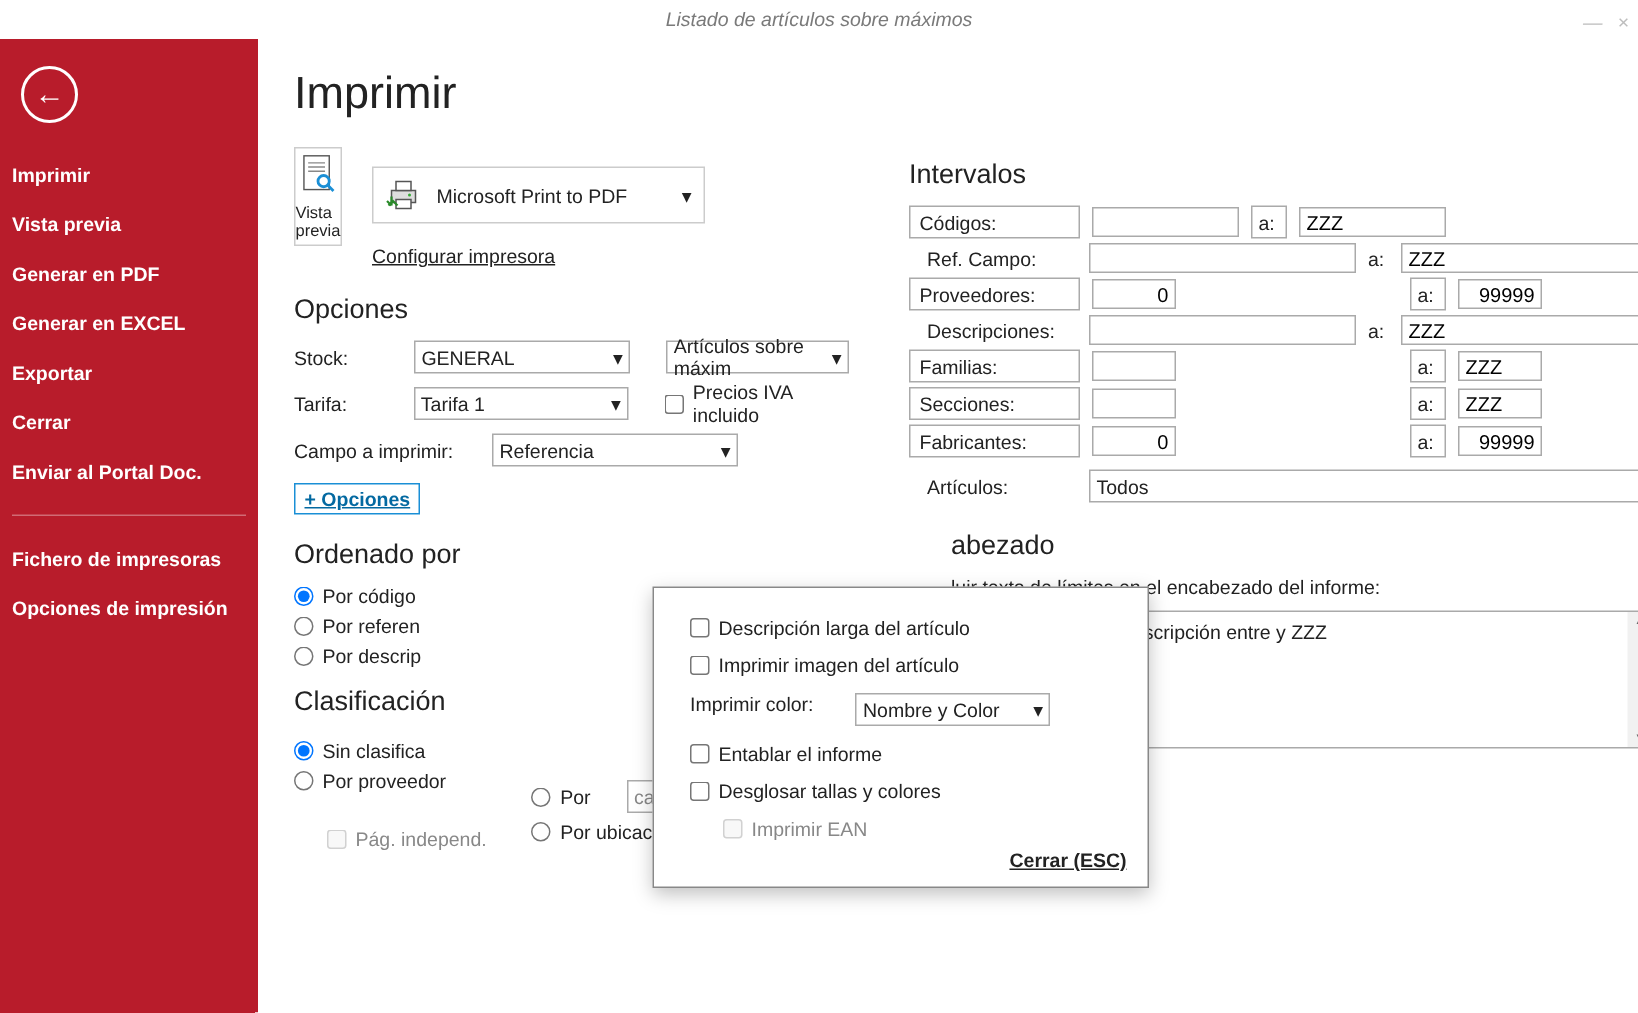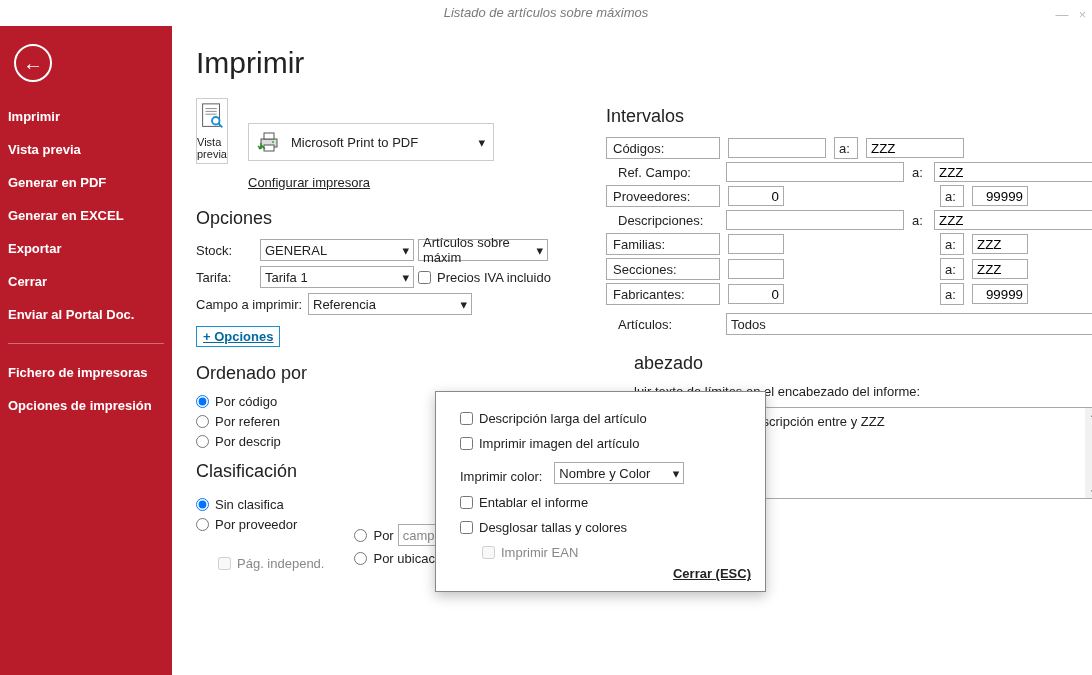--- a/index.html
+++ b/index.html
@@ -15,24 +15,24 @@
   .main { flex: 1; padding: 0 24px 20px 24px; overflow: hidden; position: relative; }
   h1.page-title { font-size: 30px; font-weight: 300; color: #222; margin: 20px 0 18px 0; }
   h2.section { font-size: 18px; font-weight: 400; margin: 8px 0 10px 0; }
   .topcols { display: flex; gap: 40px; align-items: flex-start; }
   .col-left { width: 370px; }
   .col-right { flex: 1; }
   .preview-row { display: flex; gap: 20px; align-items: flex-start; }
   .preview-btn { border: 1px solid #ccc; width: 78px; height: 66px; display: flex; flex-direction: column; align-items: center; justify-content: center; cursor: pointer; }
   .preview-btn svg { width: 30px; height: 30px; }
   .preview-label { font-size: 11px; margin-top: 4px; }
-  .printer-sel { border: 1px solid #ccc; height: 38px; width: 246px; display: flex; align-items: center; padding: 0 8px; cursor: pointer; justify-content: space-between; margin-top: 25px; }
+  .printer-sel { border: 1px solid #ccc; height: 38px; width: 222px; display: flex; align-items: center; padding: 0 8px; cursor: pointer; justify-content: space-between; margin-top: 13px; }
   .printer-sel .lead { display: flex; align-items: center; gap: 10px; }
   .config-link { text-align: left; text-decoration: underline; margin-top: 14px; width: 340px; cursor: pointer; }
-  .row { display: flex; align-items: center; gap: 4px; margin: 5px 0; }
+  .row { display: flex; align-items: center; gap: 24px; margin: 5px 0; }
   .row label.lbl { width: 60px; }
   .opts .row label.lbl2 { width: 108px; }
   .sel { border: 1px solid #aaa; height: 22px; display: flex; align-items: center; justify-content: space-between; padding: 0 4px; background: #fff; cursor: pointer; }
   .sel-w150 { width: 154px; }
   .sel-w130 { width: 130px; }
   .sel-w165 { width: 164px; }
   .chk { display: inline-flex; align-items: center; gap: 6px; cursor: pointer; }
   .chk input { width: 13px; height: 13px; }
   .more-opts { border: 1px solid #1a8fd6; padding: 2px 6px; display: inline-block; text-decoration: underline; margin-top: 6px; cursor: pointer; font-weight: 600; color: #0369a1; }
   .radio { display: inline-flex; align-items: center; gap: 6px; cursor: pointer; }
@@ -46,21 +46,21 @@
   .txt-w70 { width: 56px; text-align: right; }
   .txt-w200 { width: 182px; }
   .a-lbl { width: 14px; }
   .interv-grp { border: 1px solid #aaa; padding: 2px 6px; height: 22px; display: flex; align-items: center; }
   .ind2 { margin-left: 12px; }
   .hdr-textarea { border: 1px solid #aaa; height: 92px; width: 498px; padding: 6px 24px 6px 6px; position: relative; }
   .hdr-textarea .scroll { position: absolute; right: 0; top: 0; bottom: 0; width: 18px; background: #f1f1f1; display: flex; flex-direction: column; justify-content: space-between; align-items: center; color: #666; font-size: 10px; }
   
   .popup { position: absolute; left: 263px; top: 365px; width: 331px; height: 201px; background: #fff; border: 1px solid #888; box-shadow: 0 4px 12px rgba(0,0,0,0.25); padding: 14px 20px 12px 24px; z-index: 50; }
   .popup .chk, .popup .row { margin: 5px 0; }
-  .popup .prow { display: flex; align-items: flex-end; gap: 12px; margin: 6px 0; }
+  .popup .prow { display: flex; align-items: flex-start; gap: 28px; margin: 6px 0; }
   .popup-close { position: absolute; right: 14px; bottom: 10px; text-decoration: underline; font-weight: 600; cursor: pointer; }
 </style>
 </head>
 <body>
 
 <div class="titlebar">
   <span>Listado de artículos sobre máximos</span>
   <div class="win-controls">
     <span>—</span>
     <span>×</span>

